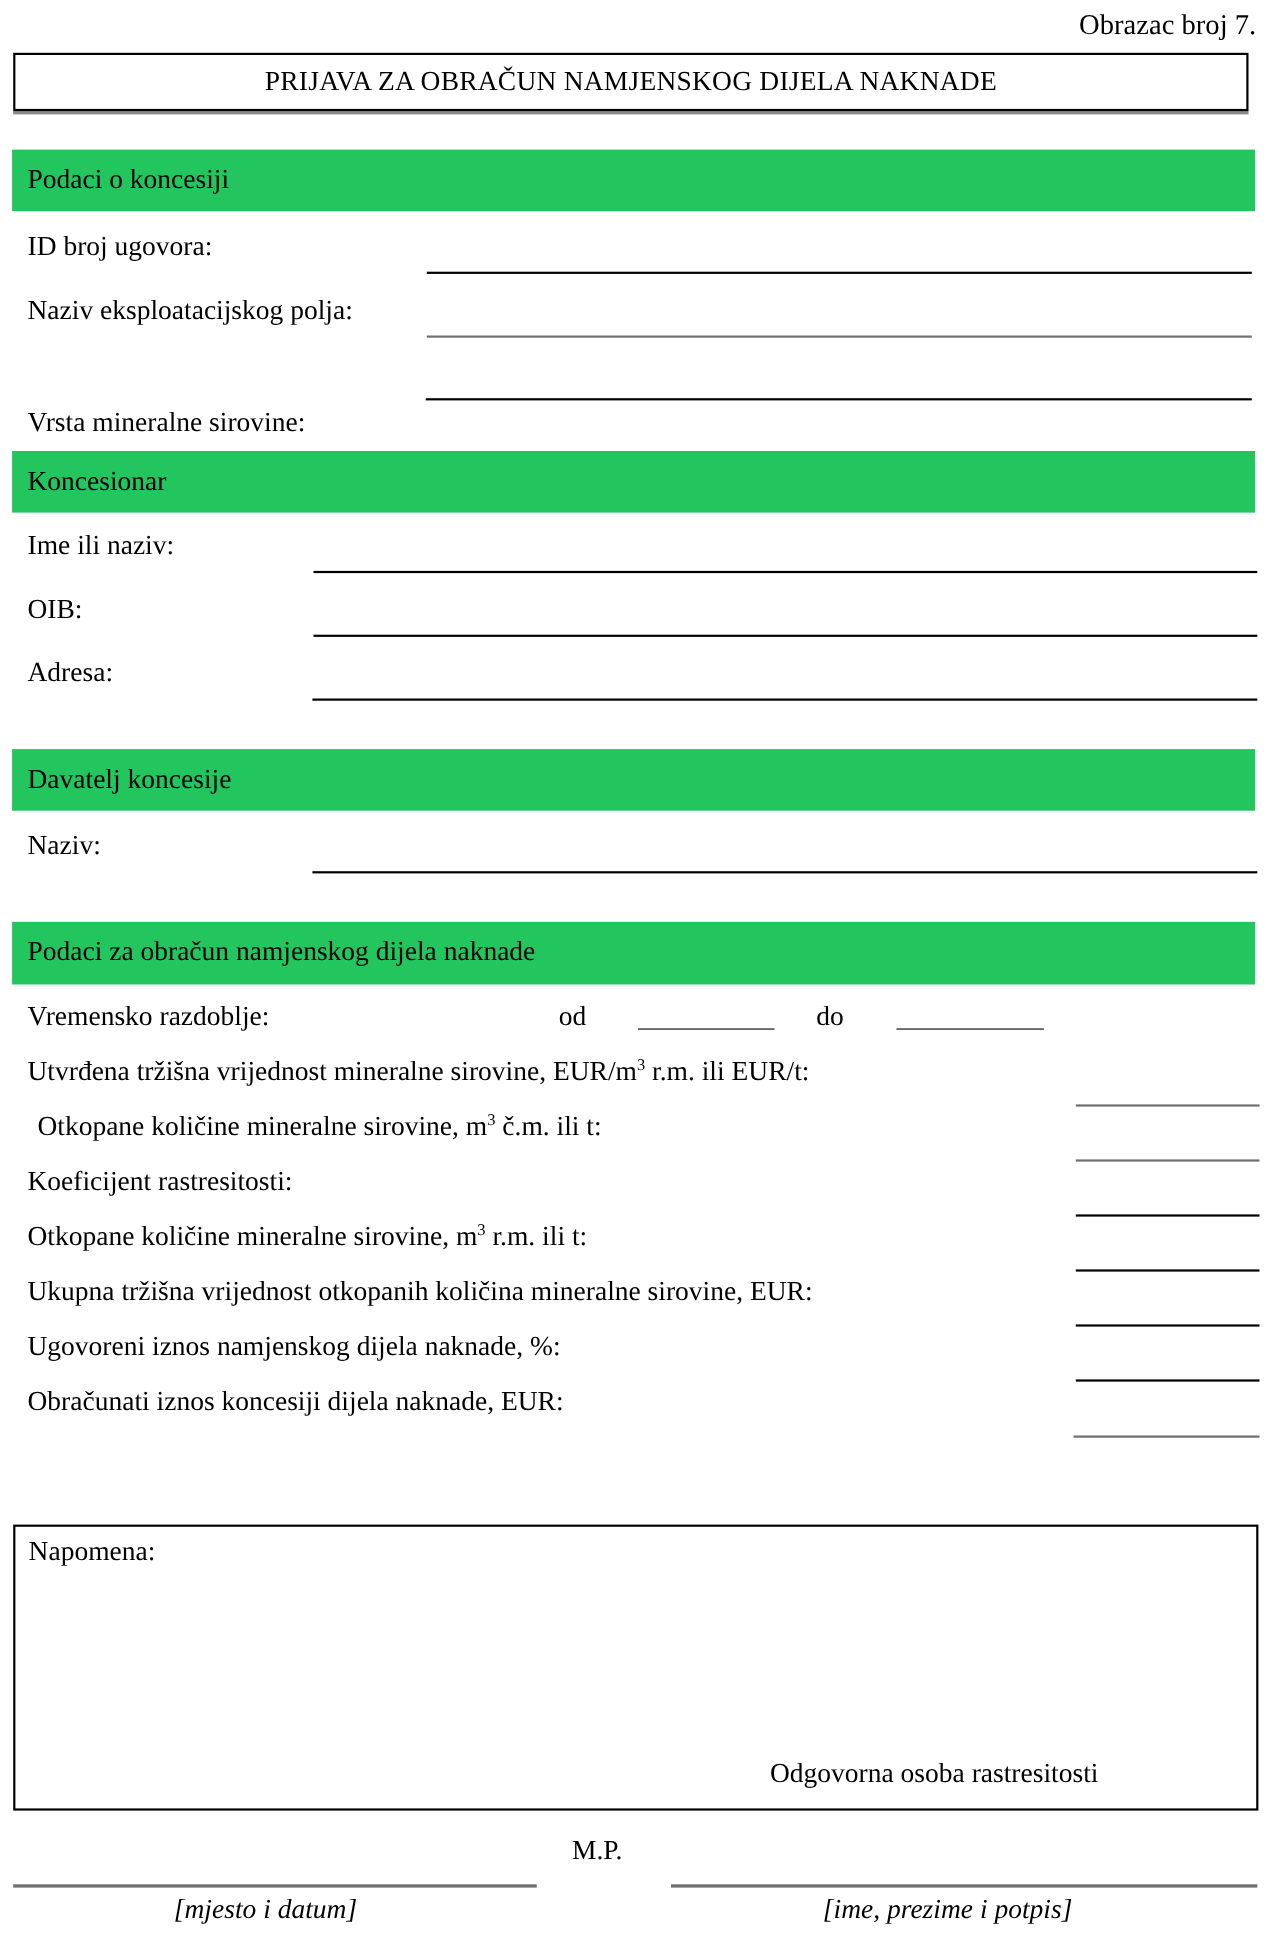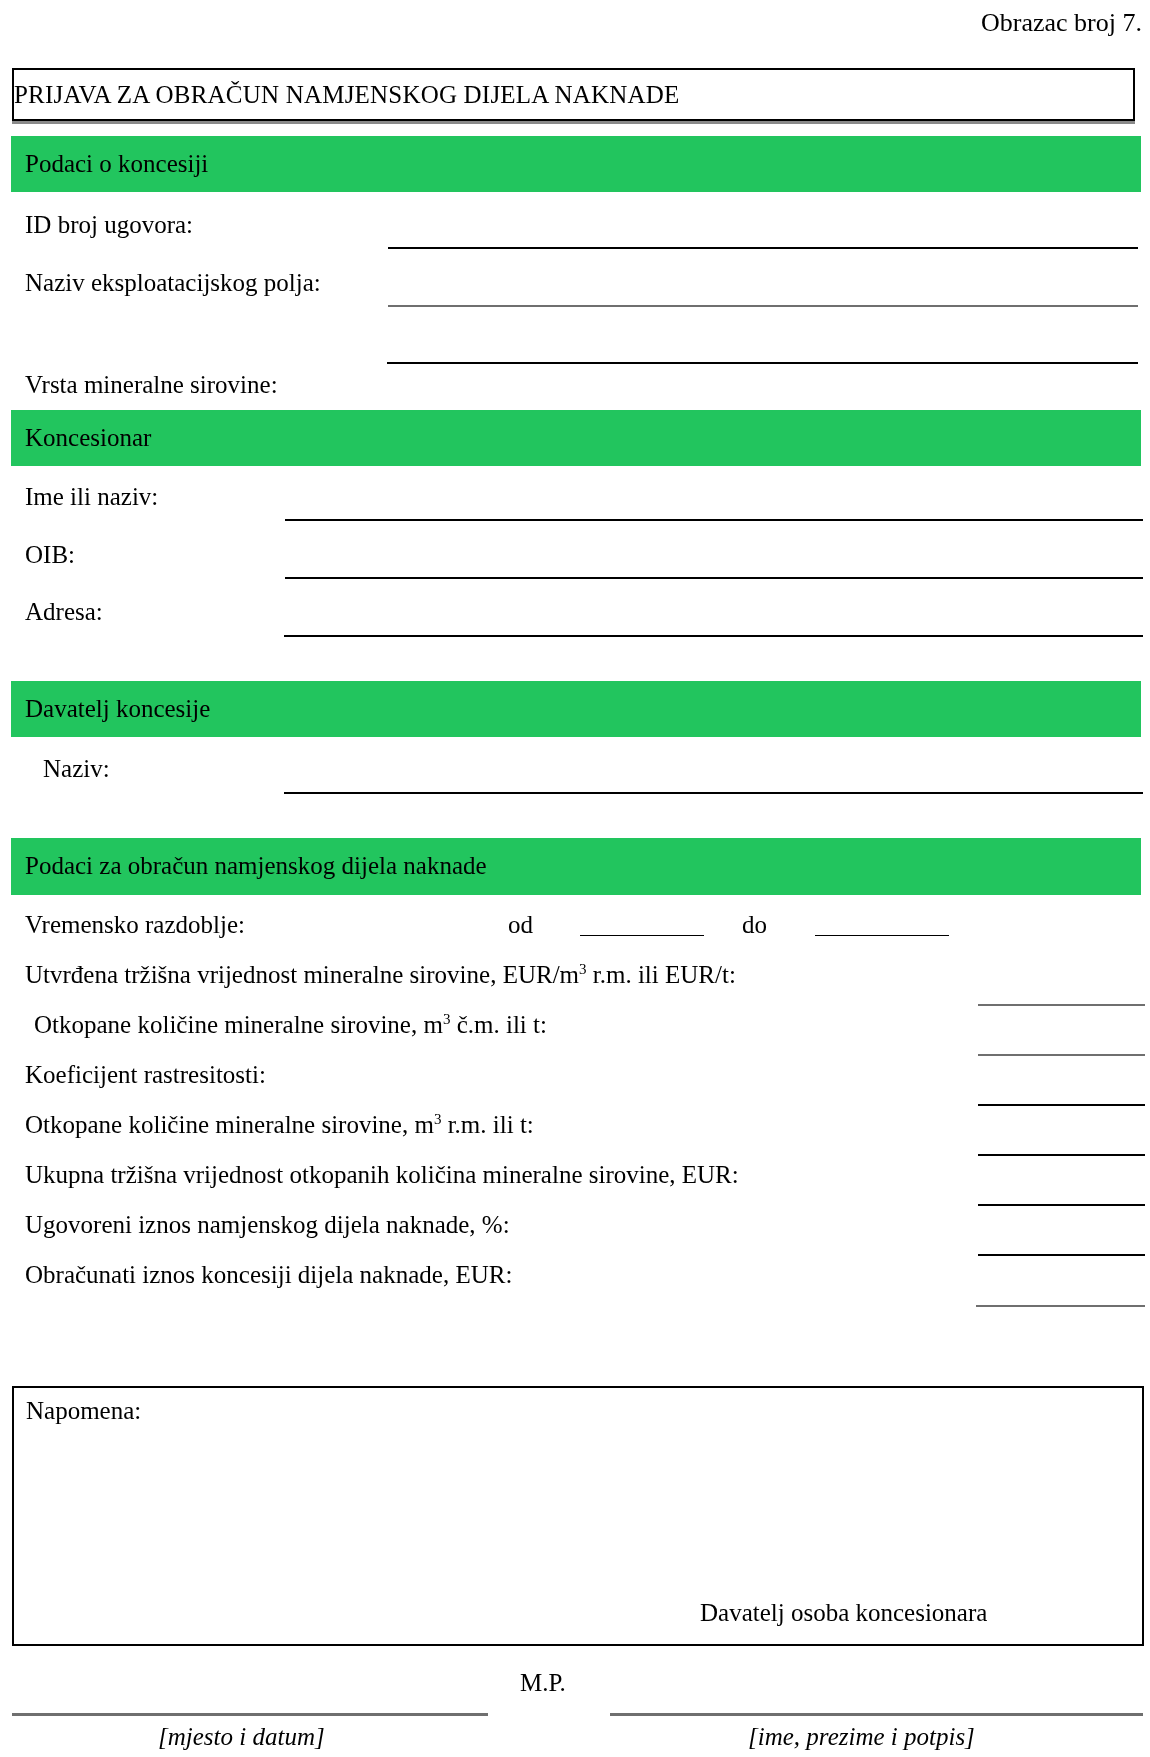--- a/index.html
+++ b/index.html
@@ -1,22 +1,22 @@
 <!DOCTYPE html>
 <html><head>
 <meta charset="utf-8">
 <style>
   html, body { margin: 0; padding: 0; background: #ffffff; }
   body { width: 1150px; height: 1757px; position: relative; overflow: hidden;
          font-family: "Liberation Serif", "DejaVu Serif", serif; color: #000; }
   .abs { position: absolute; }
   .txt { font-size: 25px; line-height: 30px; white-space: nowrap; }
   .form-no { right: 8px; top: 8px; font-size: 26px; }
-  .title-box { left: 12px; top: 68px; width: 1119px; height: 49px; border: 2px solid #000;
-               box-shadow: 0 3px 0 0 #8a8a8a; display: flex; align-items: center; justify-content: flex-start; }
+  .title-box { left: 12px; top: 48px; width: 1119px; height: 49px; border: 2px solid #000;
+               box-shadow: 0 3px 0 0 #8a8a8a; display: flex; align-items: center; justify-content: center; }
   .title-box span { font-size: 25px; letter-spacing: 0.2px; }
   .band { left: 11px; width: 1130px; background: #22c55e; }
   .band .band-label { position: absolute; left: 14px; }
   .line { height: 0; border-top: 2px solid #000; }
   .line.gray { border-top-color: #6f6f6f; }
   .note-box { left: 12px; top: 1386px; width: 1128px; height: 256px; border: 2px solid #000; }
   .note-box .note-label { position: absolute; left: 12px; top: 8px; }
   sup { font-size: 15px; line-height: 0; vertical-align: 9px; }
   .ital { font-style: italic; }
   input.blank { position: absolute; border: none; background: transparent; outline: none;
@@ -56,21 +56,21 @@
 <input class="blank" style="left: 290px; top: 550px; width: 845px;" value="">
 <div class="abs line" style="left:285px;top:577px;width:858px;"></div>
 
 <div class="abs txt" style="left:25px;top:597px;">Adresa:</div>
 <input class="blank" style="left: 290px; top: 607px; width: 845px;" value="">
 <div class="abs line" style="left:284px;top:635px;width:859px;"></div>
 
 <div class="abs band" style="top:681px;height:56px;">
   <span class="txt band-label" style="top:13px;">Davatelj koncesije</span>
 </div>
-<div class="abs txt" style="left:25px;top:754px;margin-left:18px;">Naziv:</div>
+<div class="abs txt" style="left:25px;top:754px;">Naziv:</div>
 <input class="blank" style="left: 290px; top: 764px; width: 845px;" value="">
 <div class="abs line" style="left:284px;top:792px;width:859px;"></div>
 
 <div class="abs band" style="top:838px;height:57px;">
   <span class="txt band-label" style="top:13px;">Podaci za obračun namjenskog dijela naknade</span>
 </div>
 
 <div class="abs txt" style="left:25px;top:910px;">Vremensko razdoblje:</div>
 <div class="abs txt" style="left:508px;top:910px;">od</div>
 <input class="blank" style="left: 582px; top: 908px; width: 120px;" value="">
@@ -110,18 +110,18 @@
 <div class="abs line" style="left:978px;top:1254px;width:167px;"></div>
 
 <div class="abs txt" style="left:25px;top:1260px;">Obračunati iznos koncesiji dijela naknade, EUR:</div>
 <input class="blank" style="left: 978px; top: 1278px; width: 162px;" value="">
 <div class="abs line gray" style="left:976px;top:1305px;width:169px;"></div>
 
 <div class="abs note-box">
   <span class="txt note-label">Napomena:</span>
 </div>
 
-<div class="abs txt" style="left:700px;top:1598px;">Davatelj osoba koncesionara</div>
+<div class="abs txt" style="left:700px;top:1598px;">Odgovorna osoba rastresitosti</div>
 <div class="abs txt" style="left:520px;top:1668px;">M.P.</div>
 <div class="abs line gray" style="left:12px;top:1713px;width:476px;border-top-width:3px;"></div>
 <div class="abs line gray" style="left:610px;top:1713px;width:533px;border-top-width:3px;"></div>
 <div class="abs txt ital" style="left:158px;top:1722px;">[mjesto i datum]</div>
 <div class="abs txt ital" style="left:748px;top:1722px;">[ime, prezime i potpis]</div>
 
 </body></html>

